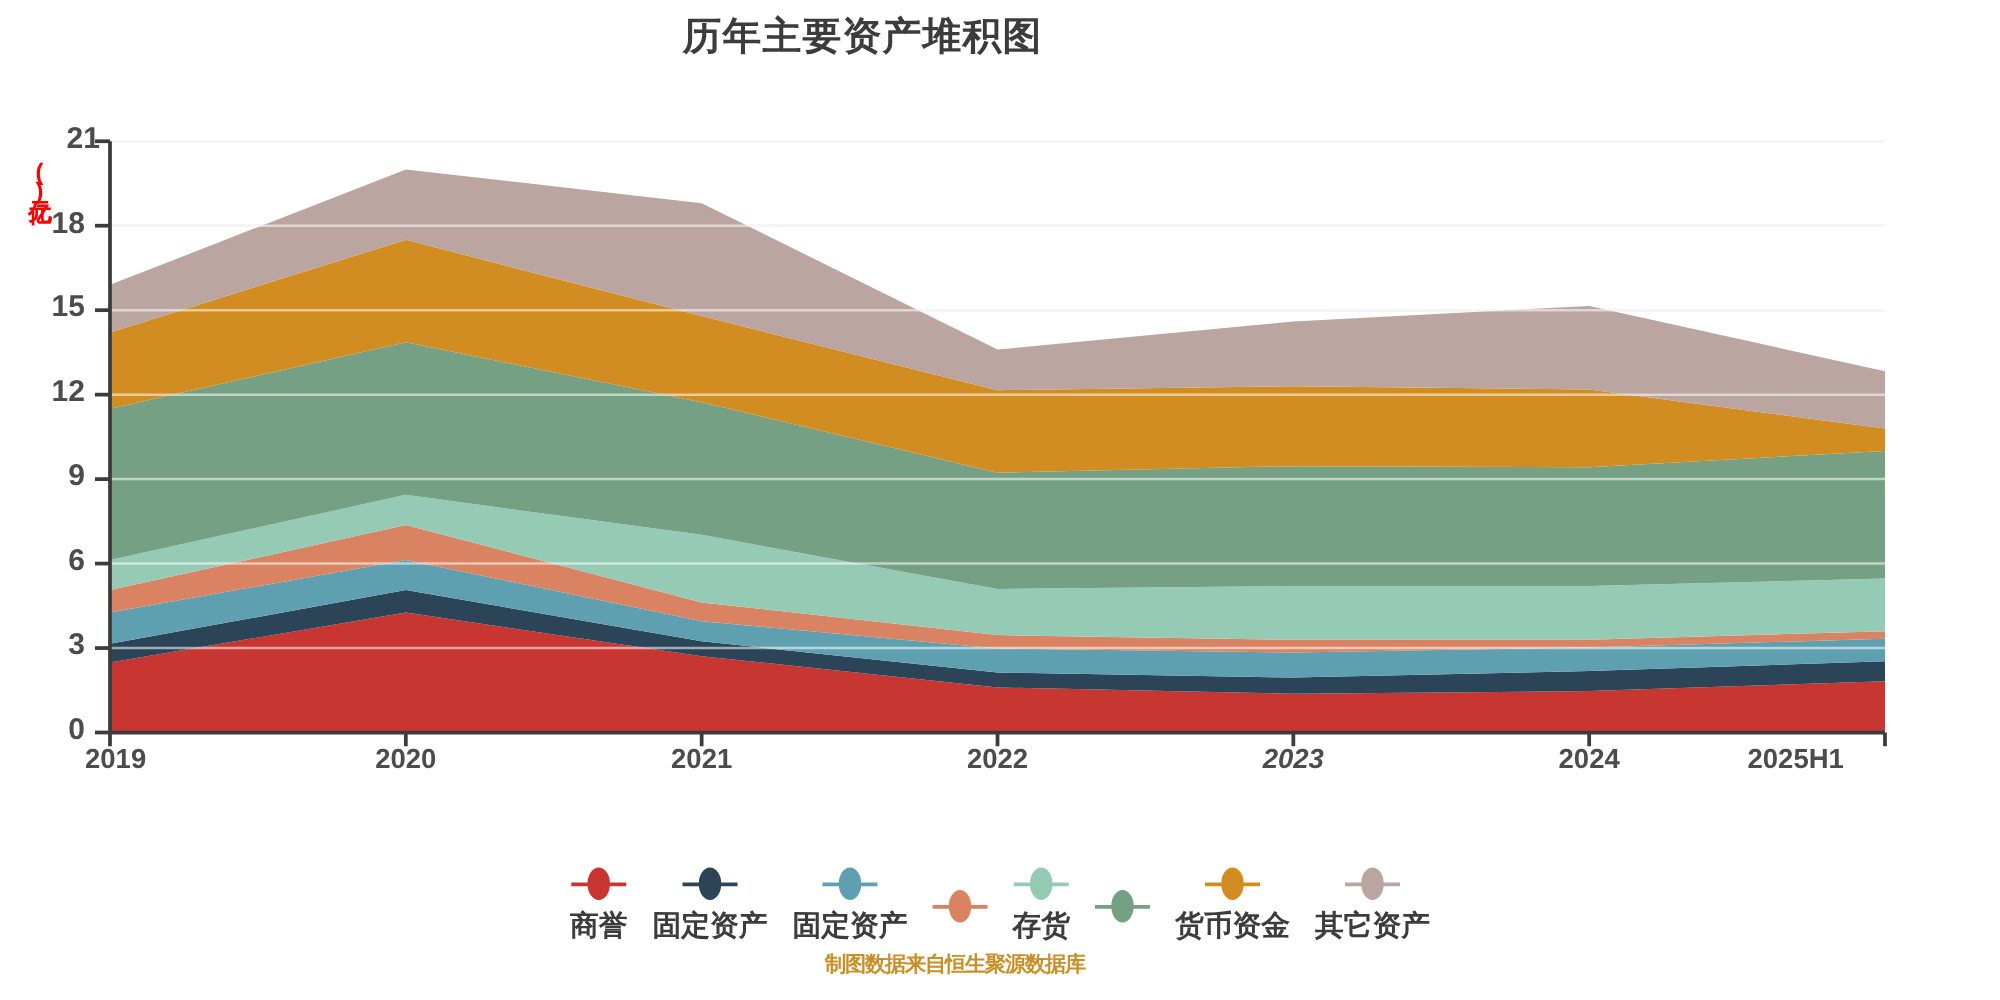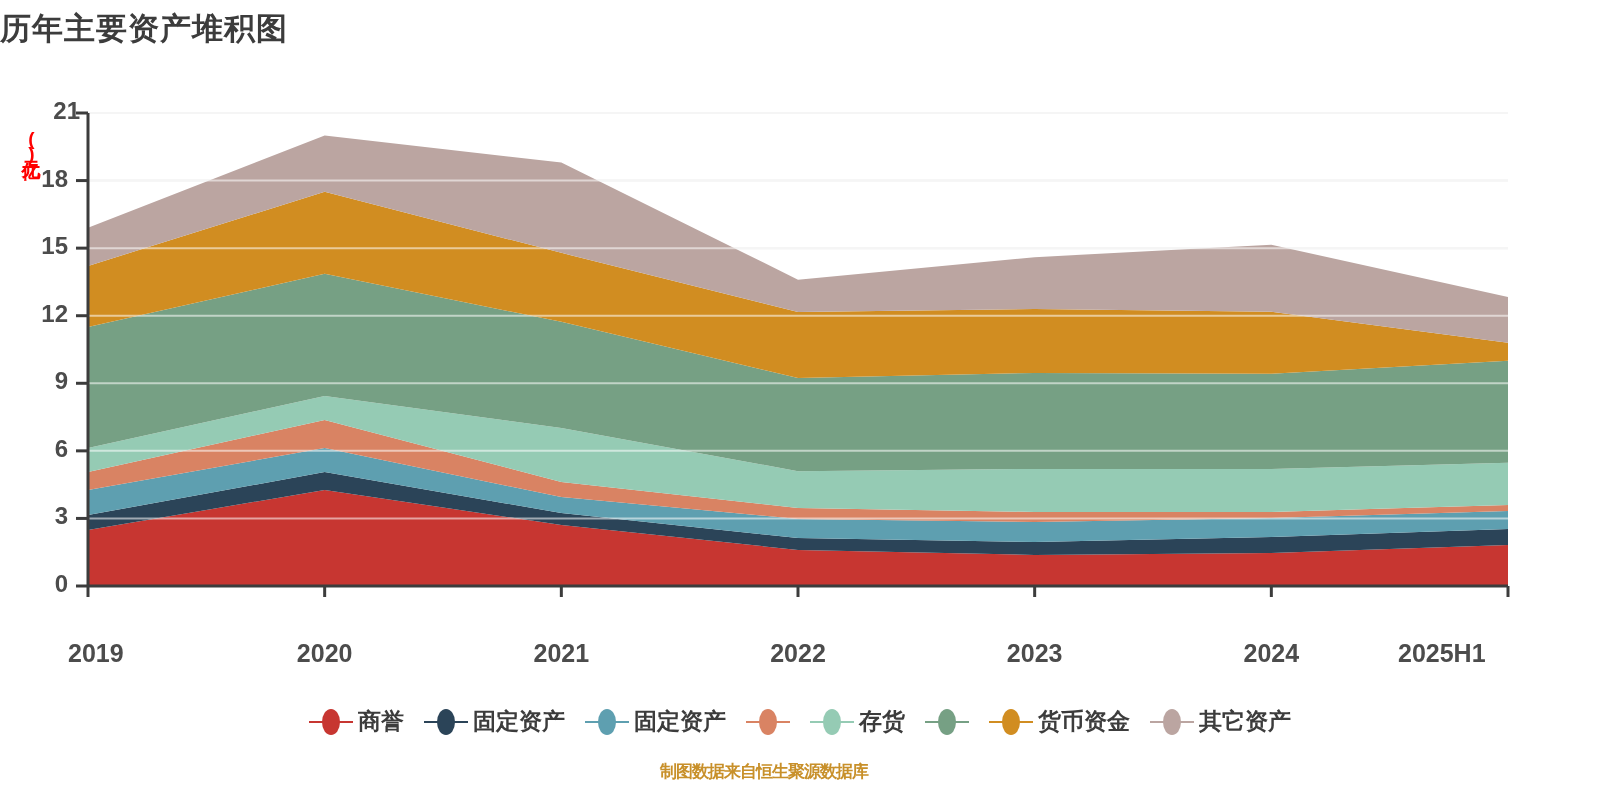--- a/index.html
+++ b/index.html
@@ -18,21 +18,21 @@
     position: absolute;
     left: 0; top: 0;
     width: 1600px;
     height: 800px;
   }
   .chart-title {
     position: absolute;
     left: 0;
     top: 8px;
     width: 1380px;
-    text-align: left;
+    text-align: center;
     font-size: 31px;
     font-weight: bold;
     color: #3c3c3c;
     letter-spacing: 1px;
   }
   .y-axis-label {
     position: absolute;
     left: 18px;
     top: 128px;
     color: #ff0000;
@@ -53,45 +53,43 @@
     position: absolute;
     text-align: right;
     width: 54px;
     font-size: 24px;
     color: #4c4c4c;
     font-weight: bold;
   }
   .xtick-label {
     position: absolute;
     text-align: center;
-    font-size: 25px;
+    font-size: 22px;
     color: #4c4c4c;
     font-weight: bold;
     top: 594px;
-    margin-top: 45px;
   }
   .legend {
     position: absolute;
     left: 0;
     top: 694px;
     width: 1600px;
     display: flex;
     flex-direction: row;
     align-items: center;
     justify-content: center;
     gap: 20px;
     flex-wrap: nowrap;
   }
   .legend-item {
     display: flex;
-    flex-direction: row;
+    flex-direction: column;
     align-items: center;
     gap: 5px;
     white-space: nowrap;
-    margin-top: 12px;
   }
   .legend-marker {
     position: relative;
     width: 44px;
     height: 26px;
     display: inline-block;
   }
   .legend-marker .bar {
     position: absolute;
     left: 0;
@@ -185,21 +183,21 @@
       <div class="ytick-label" style="left: 14px; top: 299.714px;">12</div>
       <div class="ytick-label" style="left: 14px; top: 232.143px;">15</div>
       <div class="ytick-label" style="left: 14px; top: 164.571px;">18</div>
       <div class="ytick-label" style="left: 26px; top: 97px;">21</div>
     </div>
   <div id="xtick-container">
       <div class="xtick-label" style="left: 68px; width: 140px; text-align: left;">2019</div>
       <div class="xtick-label" style="left: 254.667px; width: 140px;">2020</div>
       <div class="xtick-label" style="left: 491.333px; width: 140px;">2021</div>
       <div class="xtick-label" style="left: 728px; width: 140px;">2022</div>
-      <div class="xtick-label" style="left: 964.667px; width: 140px;">2023</div>
+      <div class="xtick-label" style="left: 964.667px; width: 140px; font-style: italic;">2023</div>
       <div class="xtick-label" style="left: 1201.33px; width: 140px;">2024</div>
       <div class="xtick-label" style="left: 1398px; width: 140px; text-align: left;">2025H1</div>
     </div>
 
   <div class="legend" id="legend">
       <div class="legend-item">
         <span class="legend-marker">
           <span class="bar" style="background: rgb(199, 54, 49);"></span>
           <span class="dot" style="background: rgb(199, 54, 49);"></span>
         </span>

